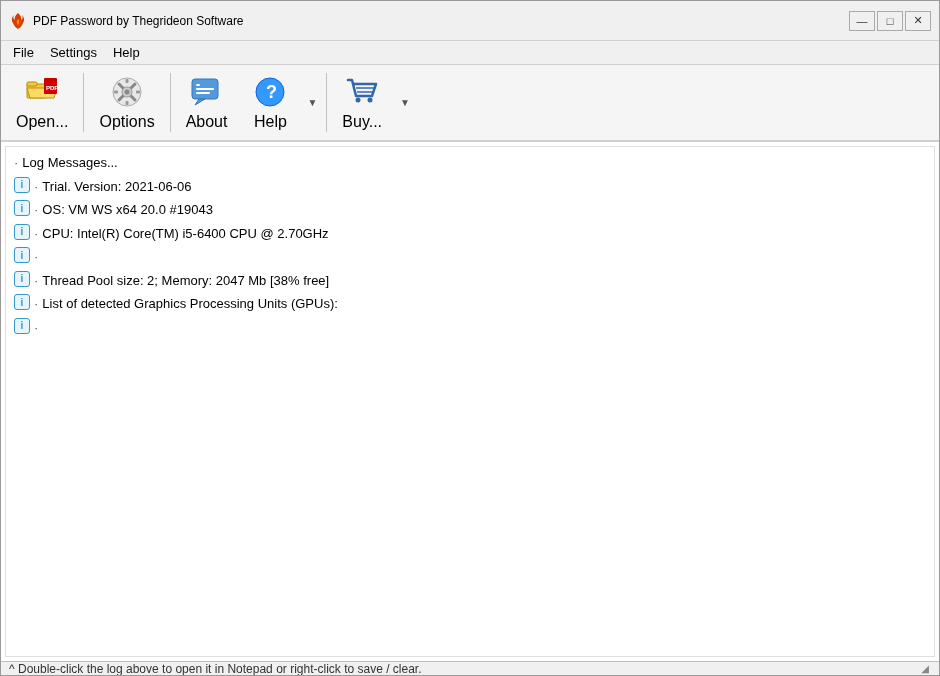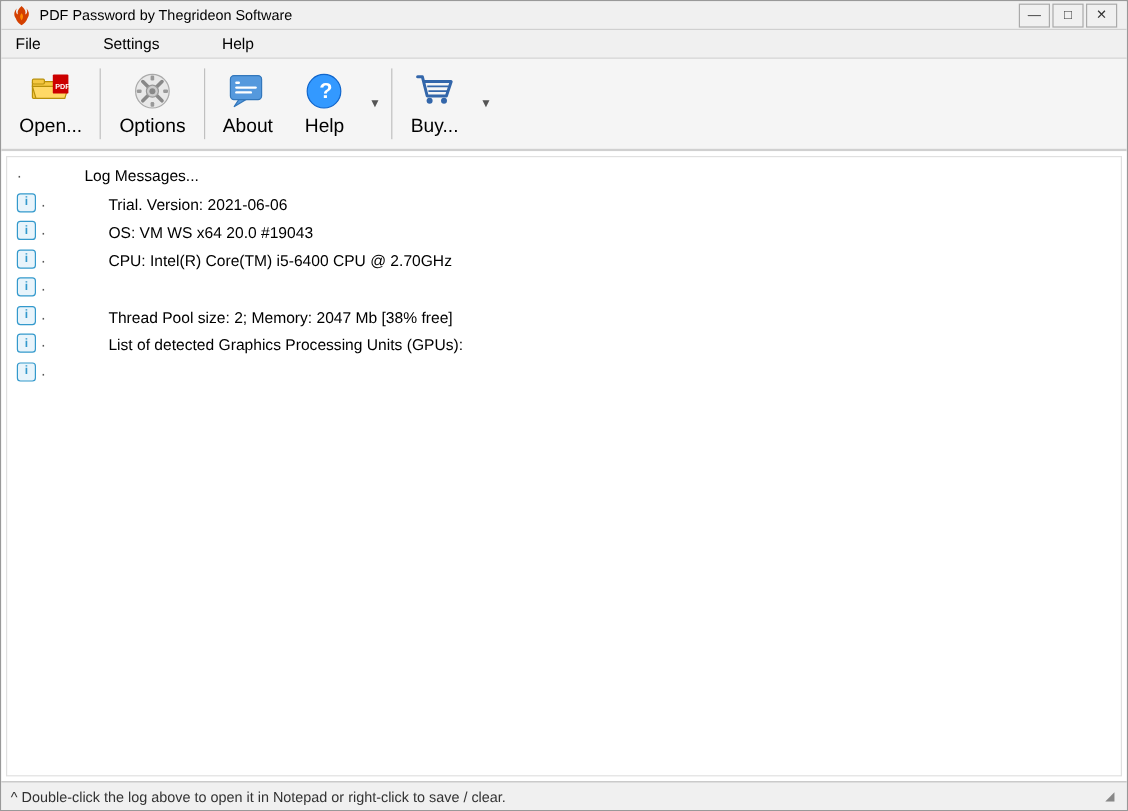--- a/index.html
+++ b/index.html
@@ -13,21 +13,21 @@
       flex-direction: column;
       border: 1px solid #999;
     }
 
     
     .titlebar {
       background: #f0f0f0;
       display: flex;
       align-items: center;
       padding: 6px 8px;
-      height: 24px;
+      height: 40px;
       border-bottom: 1px solid #d0d0d0;
       user-select: none;
     }
     .titlebar-icon {
       width: 18px;
       height: 18px;
       margin-right: 6px;
     }
     .titlebar-title {
       flex: 1;
@@ -52,21 +52,20 @@
     }
 
     
     .menubar {
       background: #f0f0f0;
       display: flex;
       align-items: center;
       padding: 2px 4px;
       height: 24px;
       border-bottom: 1px solid #d0d0d0;
-      gap: 36px;
     }
     .menu-item {
       padding: 2px 8px;
       cursor: pointer;
       font-size: 13px;
       color: #000;
     }
 
     
     .toolbar {
@@ -142,21 +141,20 @@
       line-height: 1.5;
     }
     .log-dot {
       color: #555;
       margin-right: 4px;
       flex-shrink: 0;
     }
     .log-text {
       color: #000;
       font-size: 13px;
-      margin-left: 48px;
     }
 
     
     .info-icon {
       border: 1px solid #3399cc;
       border-radius: 3px;
       width: 16px;
       height: 16px;
       display: flex;
       align-items: center;
@@ -172,21 +170,21 @@
     
     .statusbar {
       background: #f0f0f0;
       border-top: 1px solid #c0c0c0;
       padding: 3px 8px;
       font-size: 12px;
       color: #333;
       display: flex;
       align-items: center;
       justify-content: space-between;
-      height: 24px;
+      height: 14px;
     }
     .statusbar-resize {
       width: 12px;
       height: 12px;
       display: flex;
       align-items: center;
       justify-content: center;
       font-size: 10px;
       color: #888;
     }

